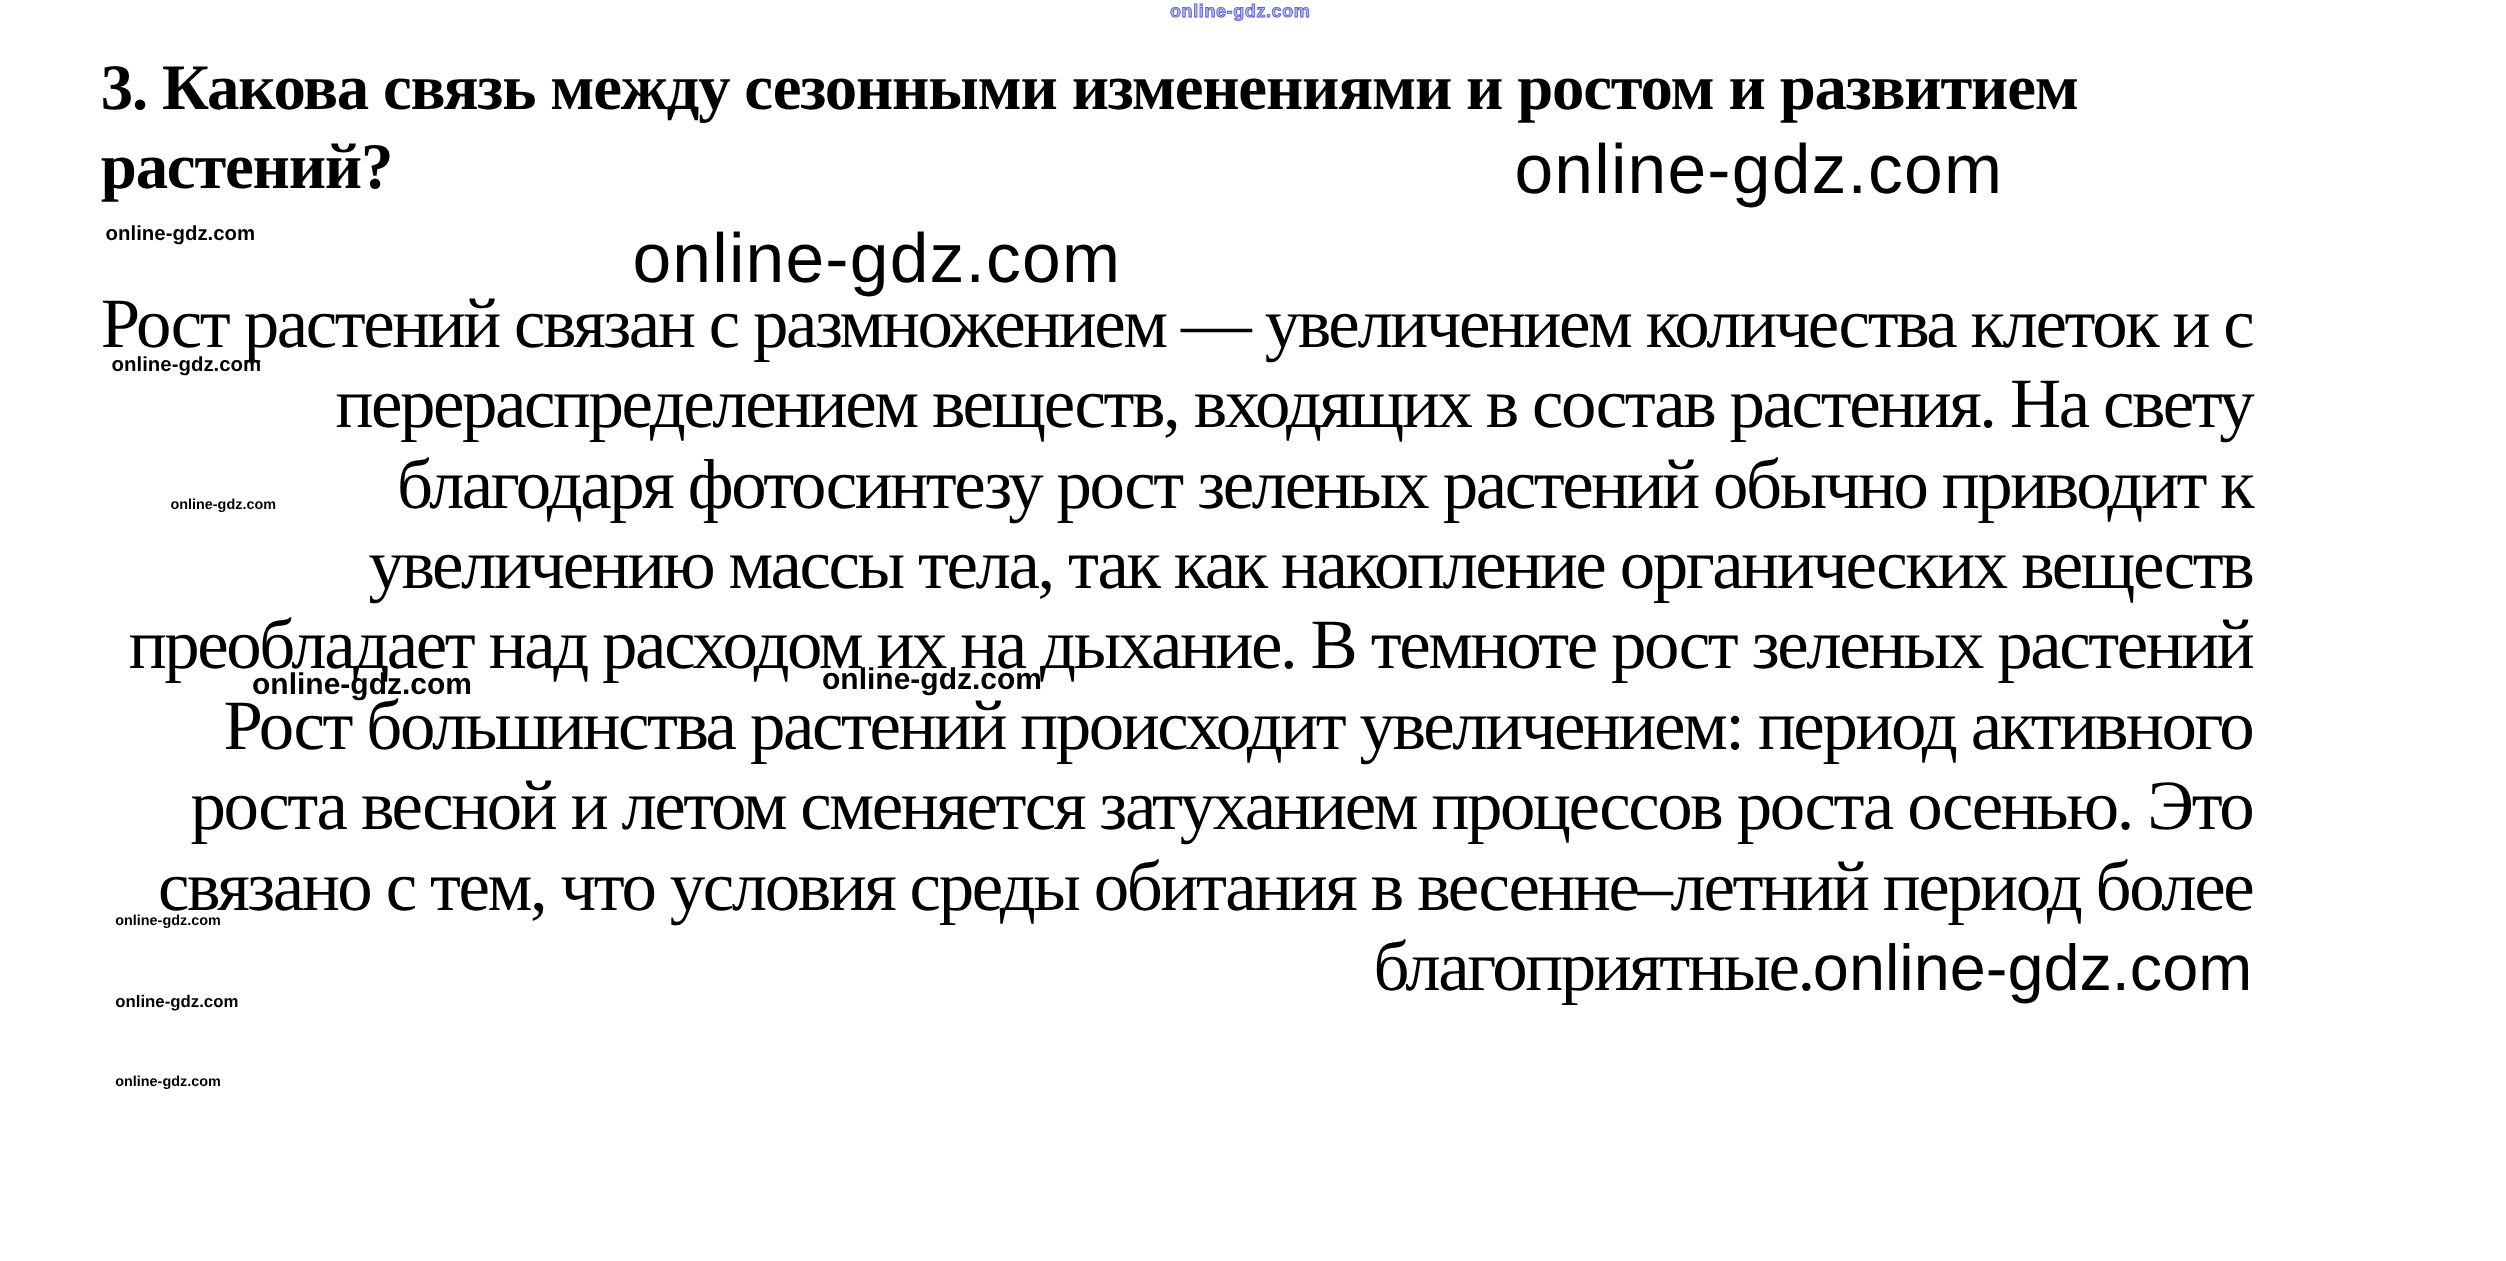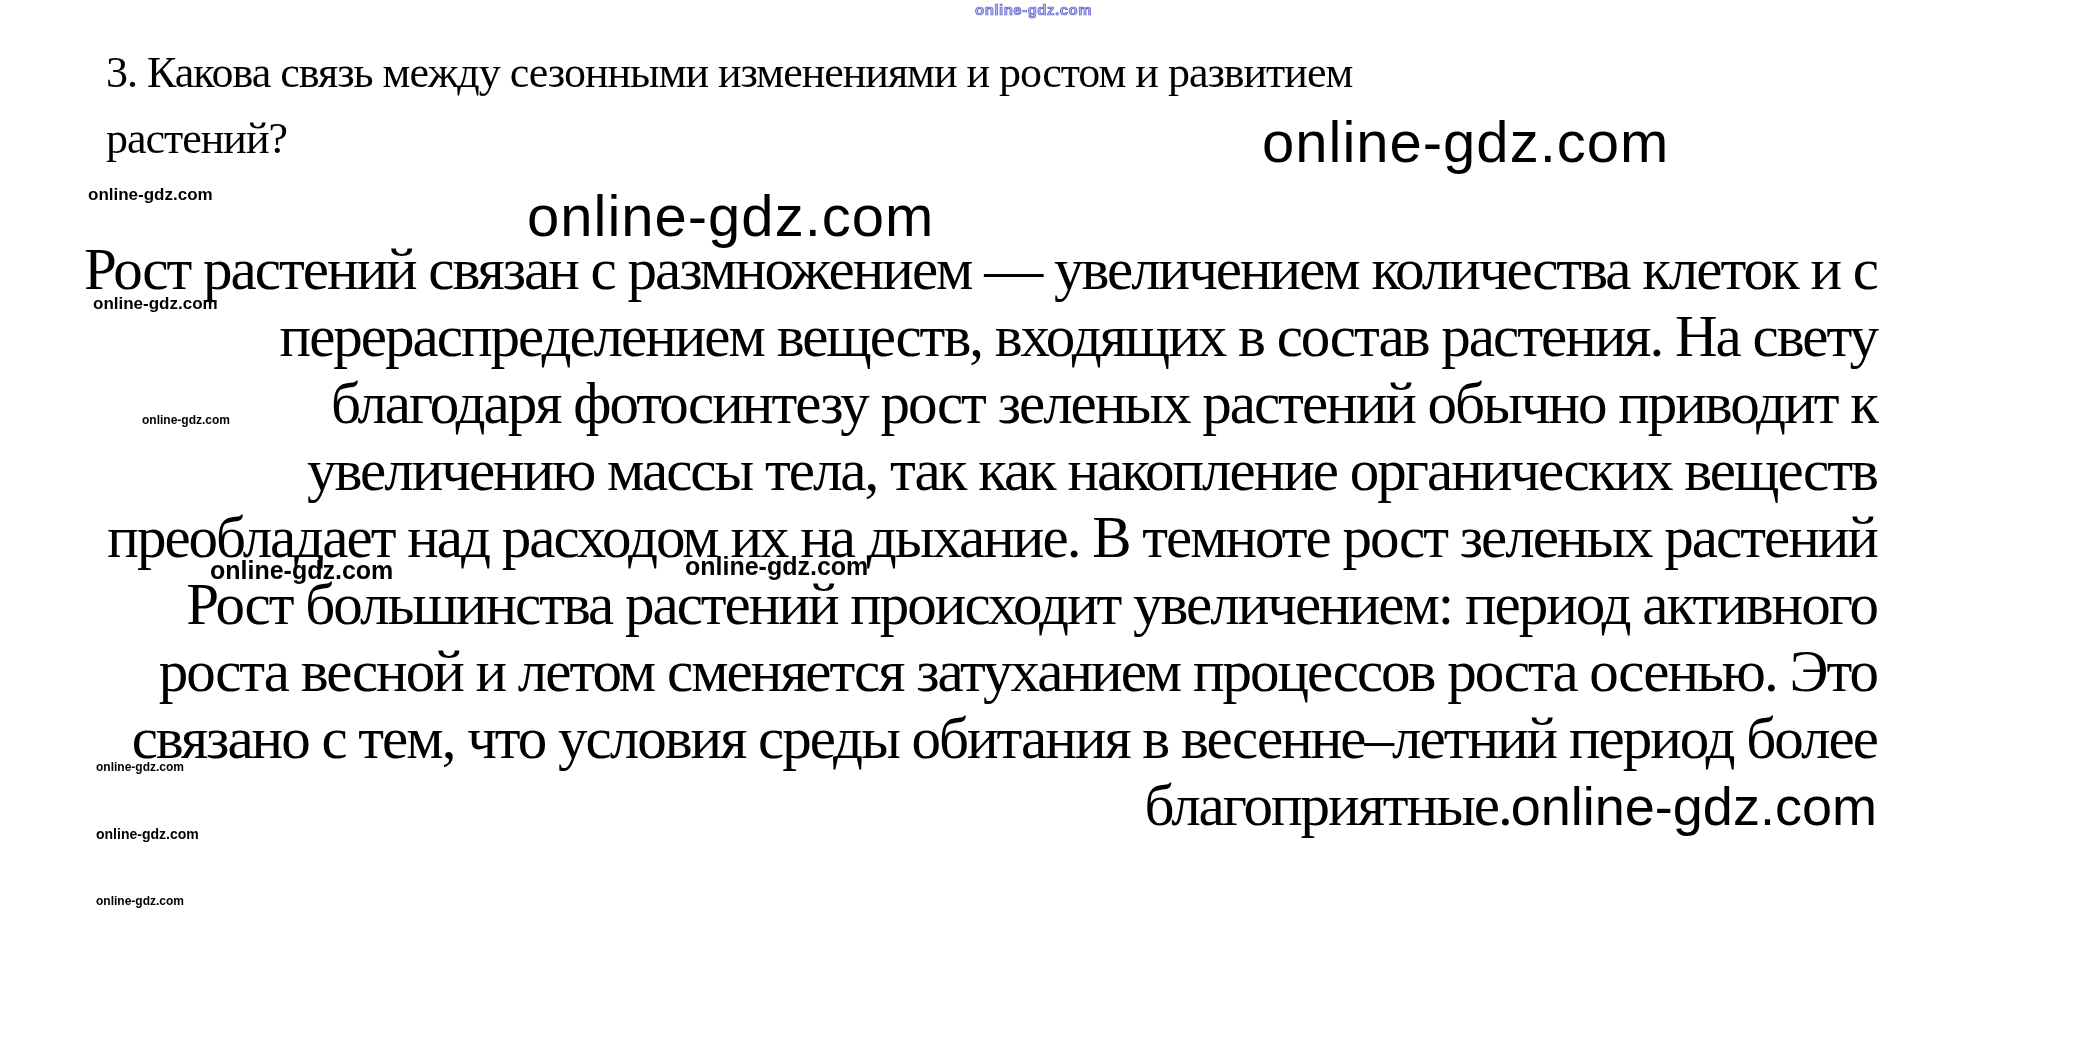--- a/index.html
+++ b/index.html
@@ -28,26 +28,25 @@
     -webkit-text-stroke: 0.7px #5a5ac8;
     letter-spacing: 0.5px;
     white-space: nowrap;
   }
 
   
   .heading {
     position: absolute;
     left: 84px;
     top: 40px;
-    font-weight: normal;
-    font-size: 44px;
+    font-weight: bold;
+    font-size: 54px;
     line-height: 66px;
     letter-spacing: -1px;
     white-space: nowrap;
-    margin-left: 22px;
   }
 
   
   .body-text {
     position: absolute;
     left: 84px;
     top: 236px;
     text-align: right;
   }
   .line {

